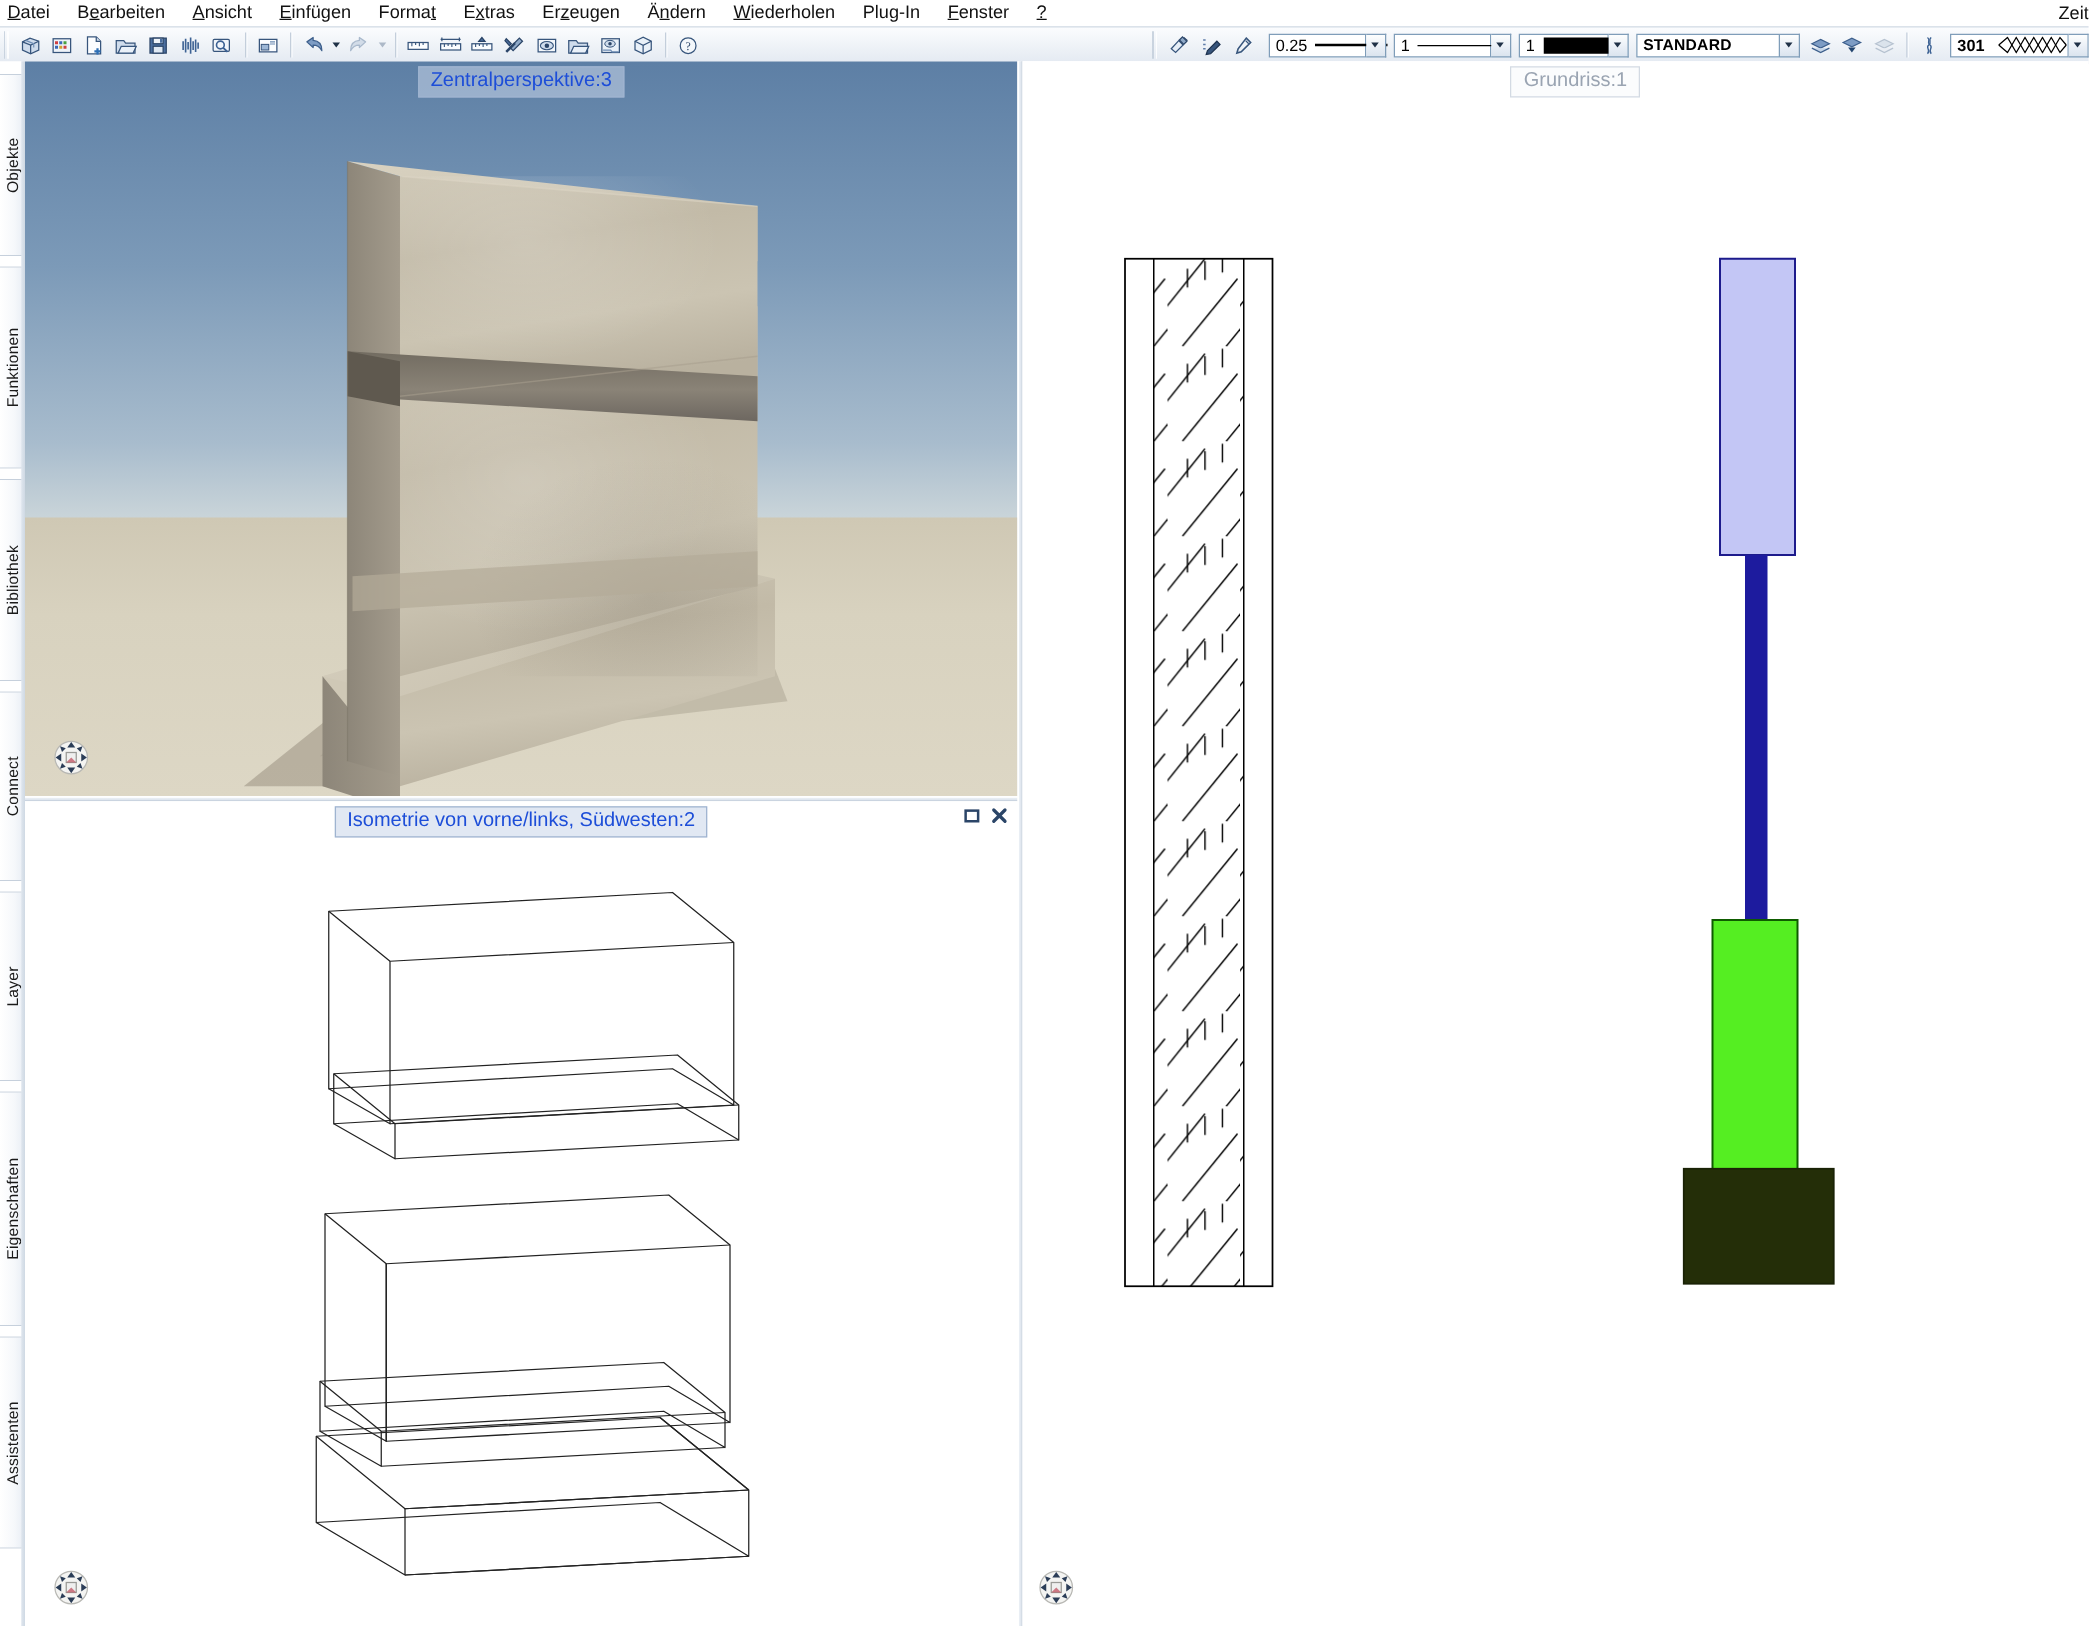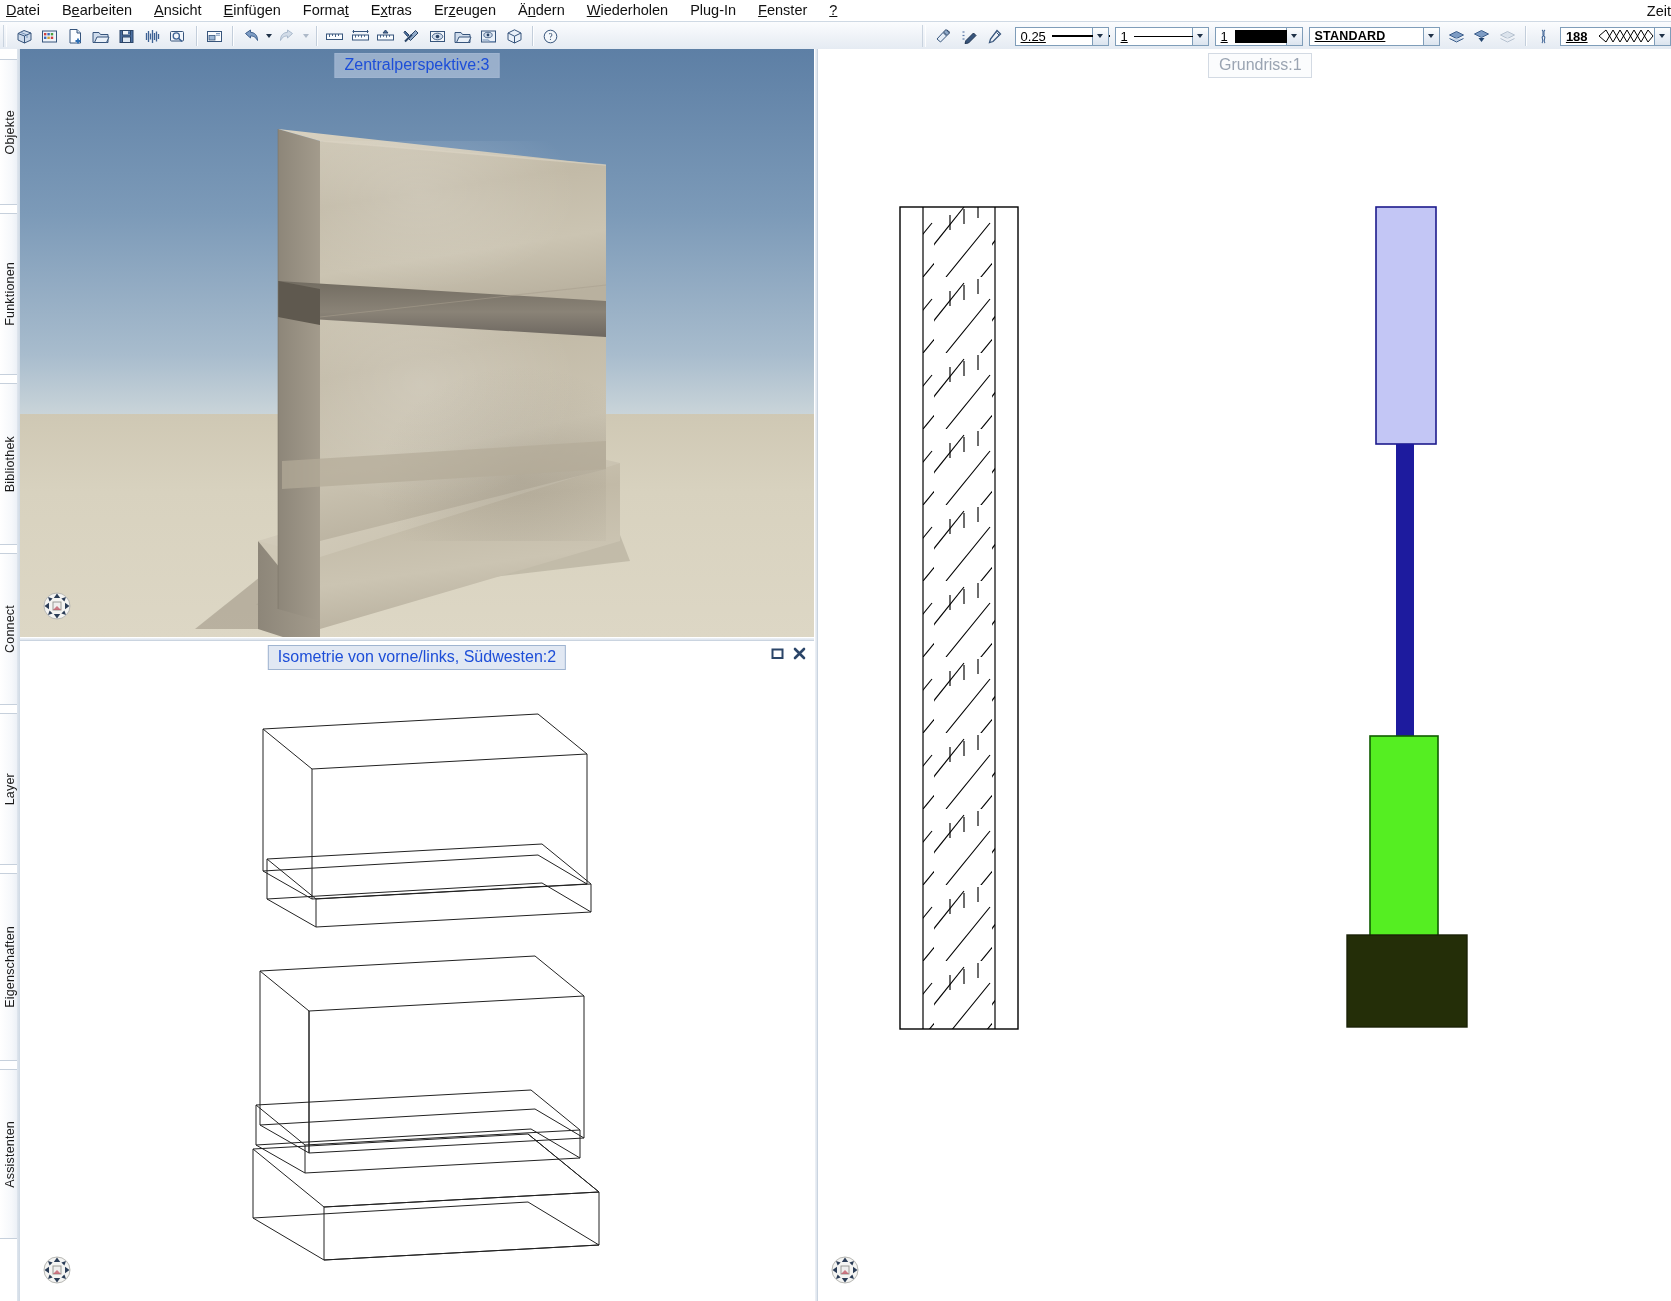--- a/index.html
+++ b/index.html
@@ -40,21 +40,21 @@
     margin:0 0px;border:1px solid transparent;border-radius:2px;cursor:default;
   }
   .tb-btn svg{display:block;}
   .tb-arrow{
     width:12px;height:24px;display:flex;align-items:center;justify-content:center;cursor:default;
   }
 
   
   .combo{
     height:19px;border:1px solid #7f9db9;background:#fff;display:flex;align-items:center;
-    font-size:13px;color:#000;box-sizing:border-box;text-decoration:underline;
+    font-size:13px;color:#000;box-sizing:border-box;
   }
   .combo .val{padding:0 3px 0 5px;white-space:nowrap;display:flex;align-items:center;gap:4px;}
   .combo-btn{
     width:16px;height:19px;border:1px solid #7f9db9;border-left:none;box-sizing:border-box;
     background:linear-gradient(#fdfefe,#e8eef6 60%,#dbe4ee);
     display:flex;align-items:center;justify-content:center;cursor:default;
   }
   .caret{width:0;height:0;border-left:3.5px solid transparent;border-right:3.5px solid transparent;border-top:4px solid #1f3147;}
   .lw-line{display:inline-block;height:0;border-top:2px solid #000;width:58px;margin-left:2px;}
   .lt-line{display:inline-block;height:0;border-top:1.4px solid #000;width:72px;margin-left:2px;}
@@ -429,21 +429,21 @@
         <g stroke="#3d6294" stroke-width="1.1" fill="none">
           <path d="M5 3 C8 5 4 7 7 9 C10 11 5 13 8 16"></path>
           <path d="M8 3 C5 5 9 7 6 9 C3 11 8 13 5 16"></path>
         </g>
       </svg>
     </div>
 
     <div style="display:flex;margin-left:3px;">
       <div class="combo" style="width:95px;">
         <span class="val" style="font-weight:bold;font-size:13px;">
-            <span>188</span>
+            <span>301</span>
           <i class="hatchbox">
             <svg width="58" height="14" viewBox="0 0 58 14">
               <g stroke="#000" stroke-width="1" fill="none">
                 <path d="M2 7 L9 1 L16 13 L23 1 L30 13 L37 1 L44 13 L51 1 L56 7"></path>
                 <path d="M2 7 L9 13 L16 1 L23 13 L30 1 L37 13 L44 1 L51 13 L56 7"></path>
               </g>
             </svg>
           </i>
         </span>
       </div>

